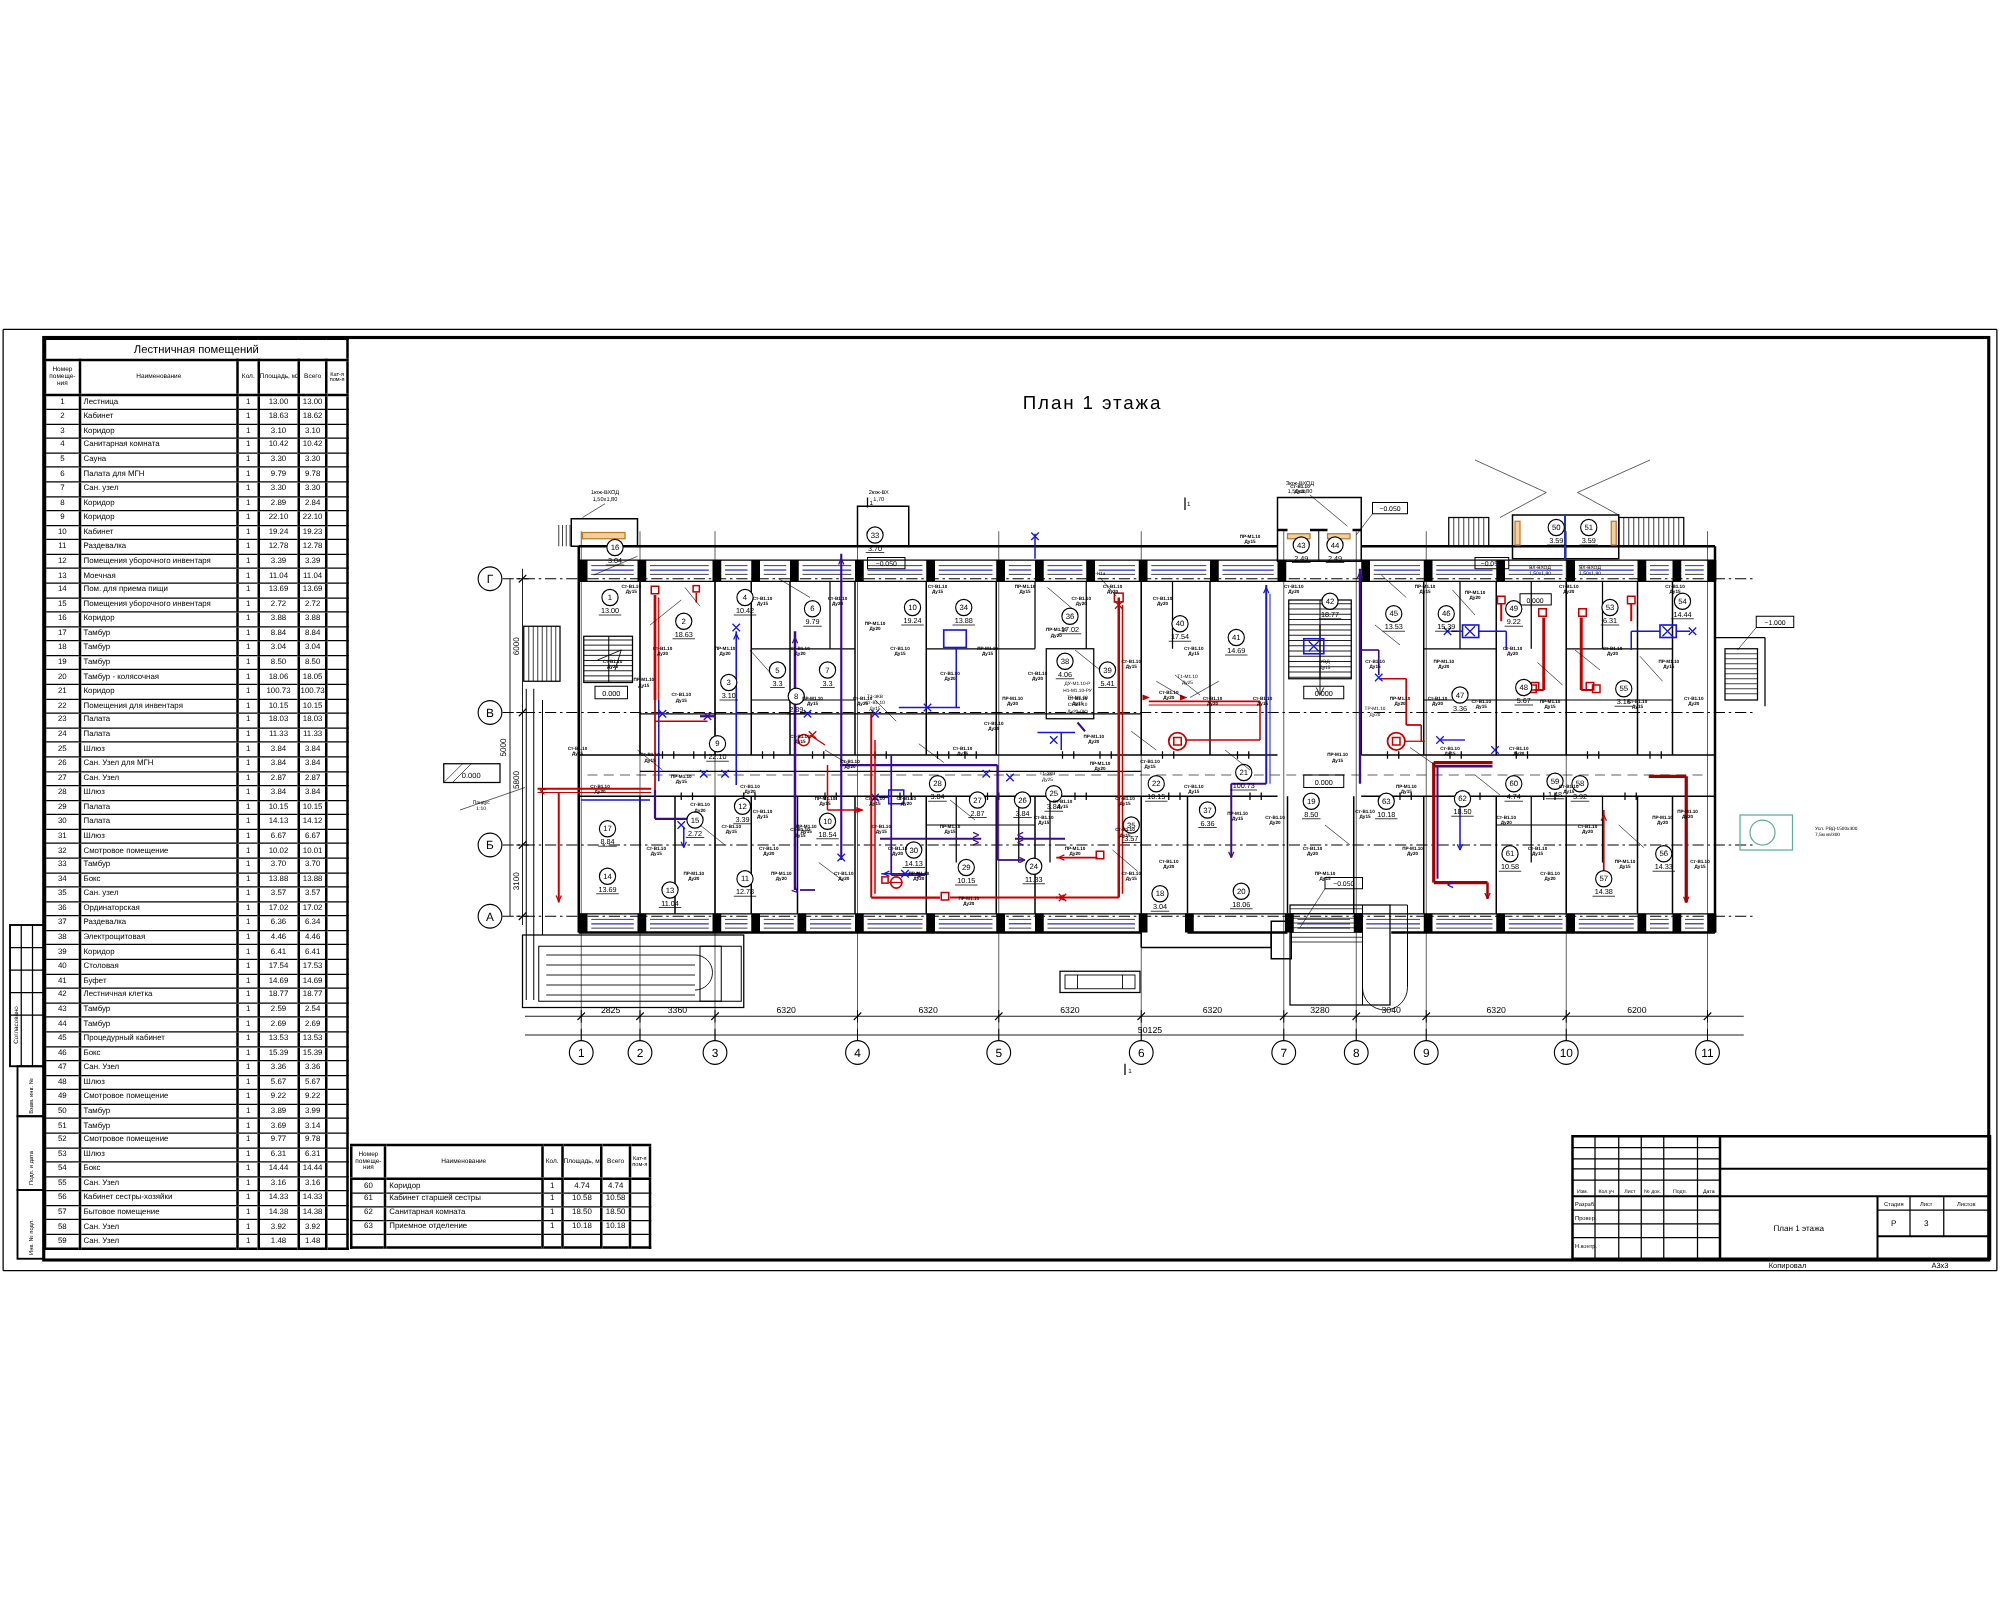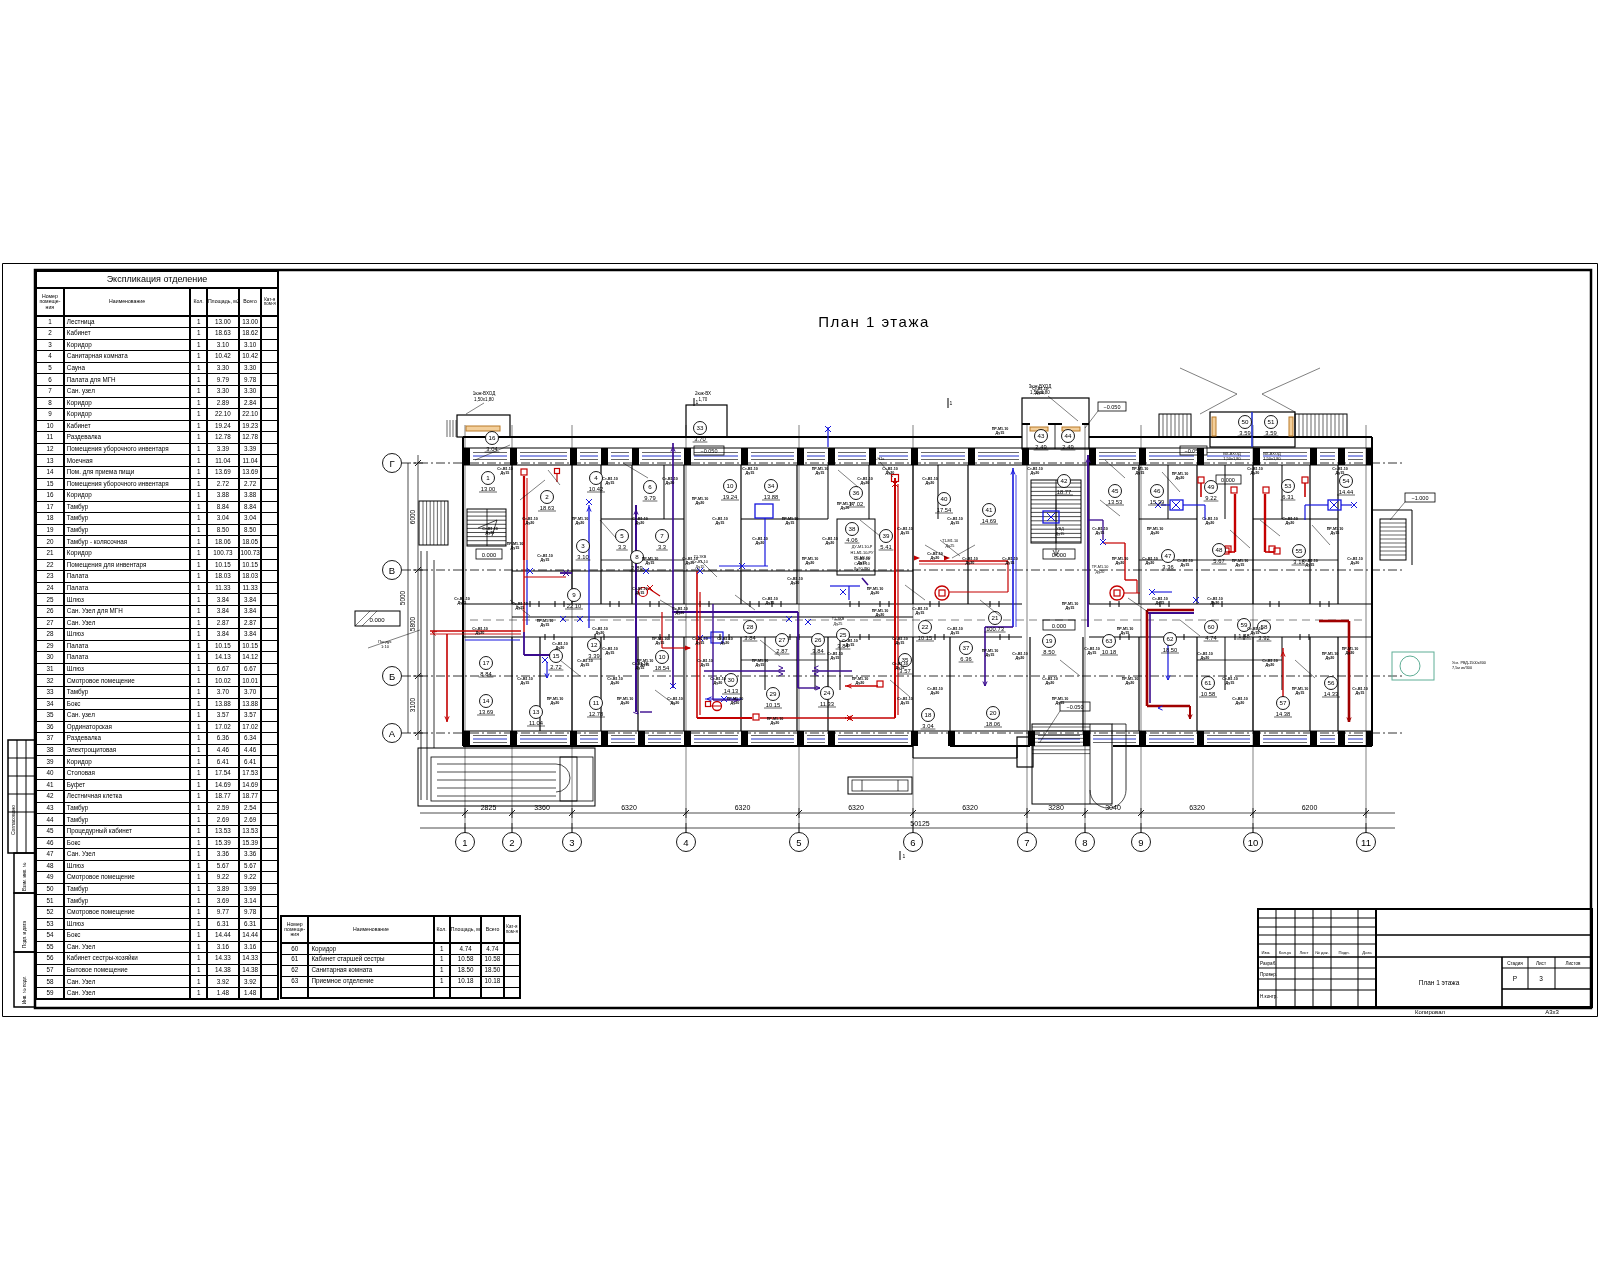--- a/index.html
+++ b/index.html
@@ -1970,21 +1970,21 @@
 <colgroup>
       <col style="width:27px">
       <col style="width:123px">
       <col style="width:16px">
       <col style="width:31px">
       <col style="width:22px">
       <col style="width:16px">
     </colgroup>
 <tbody>
       <tr class="ttl" style="height:17px">
-        <td colspan="6" style="text-align:center;font-size:9px;border-bottom:2px solid #000">Экспликация отделение</td>
+        <td colspan="6" style="text-align:center;font-size:9px;border-bottom:2px solid #000">Лестничная помещений</td>
       </tr>
 <tr class="hd" style="height:28px">
         <td style="text-align:center">Номер<br>помеще-<br>ния</td>
         <td style="text-align:center">Наименование</td>
         <td style="text-align:center">Кол.</td>
         <td style="text-align:center">Площадь, м2</td>
         <td style="text-align:center">Всего</td>
         <td style="text-align:center;font-size:4.5px">Кат-я<br>пом-я</td>
       </tr>
 <tr style="height:11.58px">

